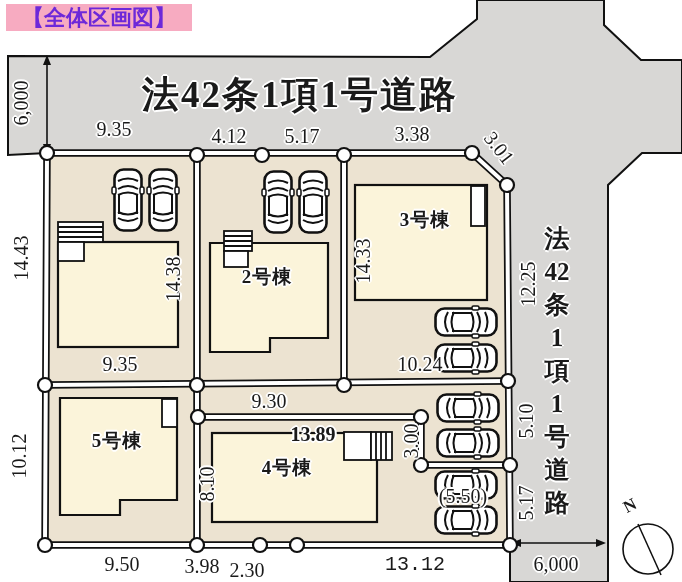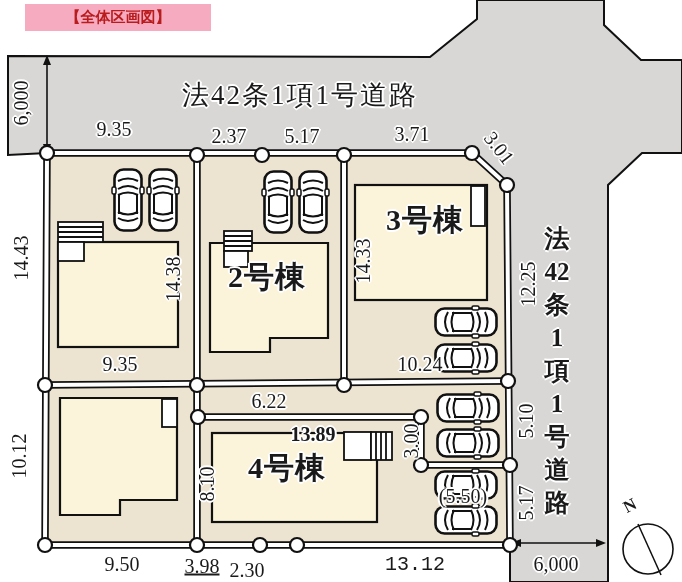--- a/index.html
+++ b/index.html
@@ -20,25 +20,25 @@
   .bldg{fill:var(--building);stroke:#111;stroke-width:2.2;}
   .notch{fill:#fff;stroke:#111;stroke-width:1.8;}
   .thin{fill:none;stroke:#111;stroke-width:1.8;}
   .arrowline{stroke:#111;stroke-width:1.6;}
   .lbl{position:absolute;white-space:nowrap;transform:translate(-50%,-50%);
        text-shadow:2px 0 0 #fff,-2px 0 0 #fff,0 2px 0 #fff,0 -2px 0 #fff,
                    1px 1px 0 #fff,-1px -1px 0 #fff,1px -1px 0 #fff,-1px 1px 0 #fff;}
   .dim{font-size:20px;}
   .rot{transform:translate(-50%,-50%) rotate(-90deg);}
   .diag{transform:translate(-50%,-50%) rotate(52deg);}
-  .lot{font-size:30px;font-weight:600;letter-spacing:1px;}
-  .roadlbl{font-size:27px;font-weight:400;letter-spacing:2px;}
+  .lot{font-size:19px;font-weight:600;letter-spacing:1px;}
+  .roadlbl{font-size:37px;font-weight:700;letter-spacing:2px;}
   .title-bar{position:absolute;left:6px;top:4px;width:186px;height:27px;
        background:var(--title-bg);display:flex;align-items:center;justify-content:center;
-       font-size:15px;font-weight:700;color:#b91c1c;margin-left:19px;}
+       font-size:22px;font-weight:700;color:#6d28d9;}
   .vroad{position:absolute;left:540px;top:222px;width:34px;display:flex;flex-direction:column;
        align-items:center;font-size:25px;font-weight:600;line-height:33px;}
   .vroad span{text-shadow:2px 0 0 #fff,-2px 0 0 #fff,0 2px 0 #fff,0 -2px 0 #fff;}
   .north{font-size:17px;font-weight:700;transform:translate(-50%,-50%) rotate(-28deg);}
 </style>
 </head>
 <body>
 
 <div class="stage">
 
@@ -171,46 +171,47 @@
     <span>1</span>
     <span>号</span>
     <span>道</span>
     <span>路</span>
   </div>
 
   <div class="lbl dim rot" style="left:21px;top:103px;">6,000</div>
   <div class="lbl dim" style="left:556px;top:564px;">6,000</div>
 
   <div class="lbl dim" style="left:114px;top:129px;">9.35</div>
-  <div class="lbl dim" style="left:229px;top:136px;">2.37</div>
+  <div class="lbl dim" style="left:229px;top:136px;">4.12</div>
   <div class="lbl dim" style="left:302px;top:136px;">5.17</div>
-  <div class="lbl dim" style="left:412px;top:134px;">3.71</div>
+  <div class="lbl dim" style="left:412px;top:134px;">3.38</div>
   <div class="lbl dim diag" style="left:499px;top:148px;">3.01</div>
 
   <div class="lbl dim rot" style="left:21px;top:258px;">14.43</div>
   <div class="lbl dim rot" style="left:19px;top:456px;">10.12</div>
 
   <div class="lbl dim rot" style="left:528px;top:284px;">12.25</div>
   <div class="lbl dim rot" style="left:526px;top:421px;">5.10</div>
   <div class="lbl dim rot" style="left:526px;top:503px;">5.17</div>
 
   <div class="lbl dim" style="left:122px;top:564px;">9.50</div>
-  <div class="lbl dim" style="left:202px;top:566px;text-decoration:underline;">3.98</div>
+  <div class="lbl dim" style="left:202px;top:566px;">3.98</div>
   <div class="lbl dim" style="left:247px;top:570px;">2.30</div>
   <div class="lbl dim" style="left:415px;top:564px;font-family:Liberation Mono, monospace;">13.12</div>
 
   <div class="lbl dim" style="left:120px;top:364px;">9.35</div>
   <div class="lbl dim rot" style="left:173px;top:279px;">14.38</div>
   <div class="lbl dim rot" style="left:363px;top:261px;">14.33</div>
   <div class="lbl dim" style="left:420px;top:364px;">10.24</div>
-  <div class="lbl dim" style="left:269px;top:401px;">6.22</div>
+  <div class="lbl dim" style="left:269px;top:401px;">9.30</div>
   <div class="lbl dim" style="left:313px;top:434px;font-weight:bold;">13.89</div>
   <div class="lbl dim rot" style="left:207px;top:484px;">8.10</div>
   <div class="lbl dim rot" style="left:411px;top:441px;">3.00</div>
   <div class="lbl dim" style="left:463px;top:496px;">(5.50)</div>
 
   <div class="lbl lot" style="left:267px;top:277px;">2号棟</div>
   <div class="lbl lot" style="left:425px;top:220px;">3号棟</div>
   <div class="lbl lot" style="left:287px;top:468px;">4号棟</div>
+  <div class="lbl lot" style="left:117px;top:441px;">5号棟</div>
 
   <div class="lbl north" style="left:630px;top:506px;">N</div>
 
 </div>
 
 </body></html>

